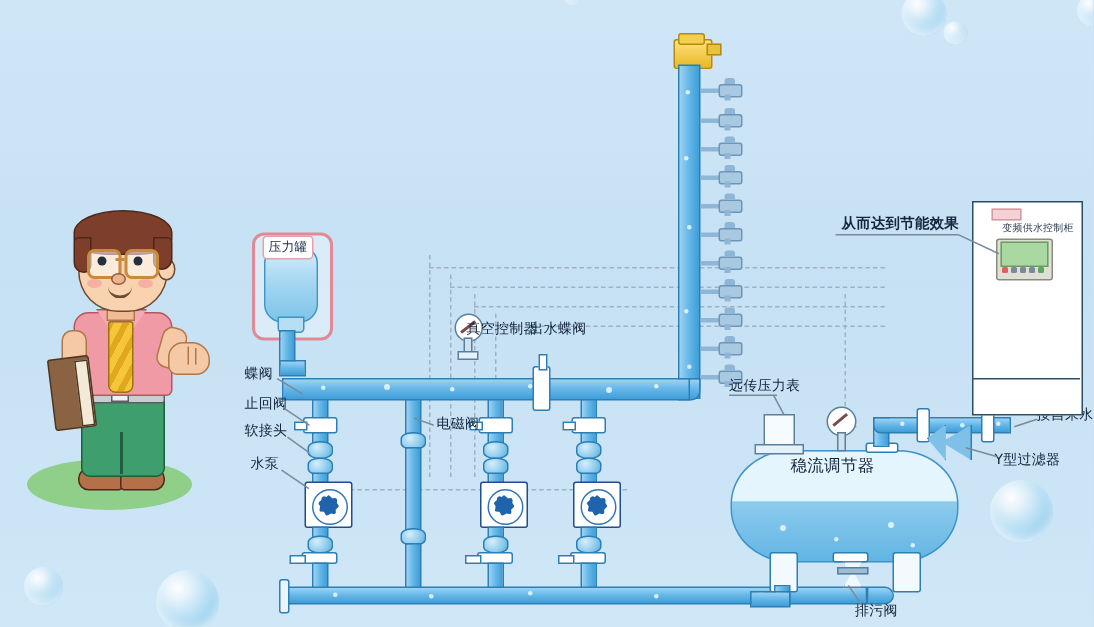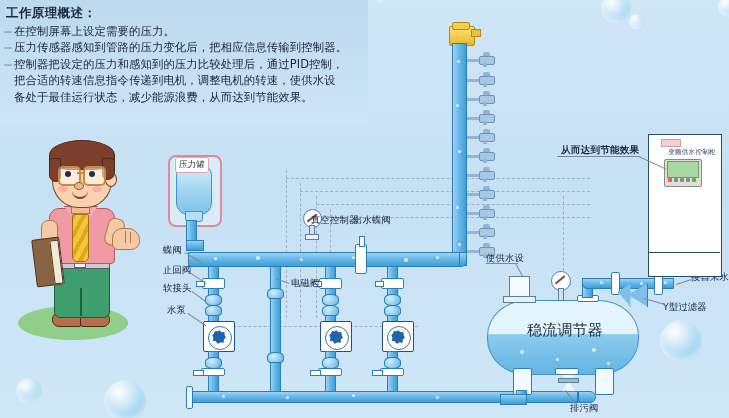--- a/index.html
+++ b/index.html
@@ -60,28 +60,20 @@
 <div id="stage">
 
   <div class="bub" style="left:601px;top:-6px;width:30px;height:30px;"></div>
   <div class="bub" style="left:629px;top:14px;width:16px;height:16px;"></div>
   <div class="bub" style="left:718px;top:-4px;width:22px;height:22px;"></div>
   <div class="bub" style="left:16px;top:378px;width:26px;height:26px;"></div>
   <div class="bub" style="left:104px;top:380px;width:42px;height:42px;"></div>
   <div class="bub" style="left:660px;top:320px;width:42px;height:42px;"></div>
   <div class="bub" style="left:376px;top:-8px;width:12px;height:12px;opacity:.7;"></div>
 
-  <div id="textblock">
-    <div id="ttl">工作原理概述：</div>
-    <div class="ln bul">在控制屏幕上设定需要的压力。</div>
-    <div class="ln bul">压力传感器感知到管路的压力变化后，把相应信息传输到控制器。</div>
-    <div class="ln bul">控制器把设定的压力和感知到的压力比较处理后，通过PID控制，</div>
-    <div class="ln cont">把合适的转速信息指令传递到电机，调整电机的转速，使供水设</div>
-    <div class="ln cont">备处于最佳运行状态，减少能源浪费，从而达到节能效果。</div>
-  </div>
 
   <hr class="dash" style="left:286px;top:170px;width:304px;">
   <hr class="dash" style="left:300px;top:183px;width:290px;">
   <hr class="dash" style="left:316px;top:196px;width:274px;">
   <hr class="dash" style="left:330px;top:209px;width:260px;">
   <div class="dashv" style="left:286px;top:170px;height:148px;"></div>
   <div class="dashv" style="left:300px;top:183px;height:135px;"></div>
   <div class="dashv" style="left:316px;top:196px;height:122px;"></div>
   <div class="dashv" style="left:330px;top:209px;height:110px;"></div>
   <hr class="dash" style="left:213px;top:318px;width:205px;">
@@ -271,29 +263,29 @@
   <div class="lead" style="left:192px;top:291px;width:18px;transform:rotate(36deg);"></div>
 
   <div class="lbl" style="left:167px;top:305px;">水泵</div>
   <div class="lead" style="left:188px;top:313px;width:22px;transform:rotate(34deg);"></div>
 
   <div class="lbl" style="left:291px;top:278px;">电磁阀</div>
   <div class="lead" style="left:289px;top:284px;width:14px;transform:rotate(-160deg);"></div>
 
   <div style="position:absolute;left:487px;top:300px;width:150px;height:73px;border:1.4px solid #3f93c9;border-radius:40px/36px;
               background:linear-gradient(180deg,#e5f5fd 0%,#e5f5fd 45%,#8ccbed 46%,#62b5e4 100%);"></div>
-  <div class="lbl" style="left:527px;top:325px;font-size:15px;color:#16263f;">稳流调节器</div>
+  <div class="lbl" style="left:527px;top:306px;font-size:11px;color:#16263f;">稳流调节器</div>
   <div class="drop" style="left:520px;top:350px;width:4px;height:4px;"></div>
   <div class="drop" style="left:556px;top:358px;width:3px;height:3px;"></div>
   <div class="drop" style="left:592px;top:348px;width:4px;height:4px;"></div>
   <div class="drop" style="left:607px;top:362px;width:3px;height:3px;"></div>
 
   <div style="position:absolute;left:509px;top:276px;width:19px;height:22px;background:#f5fbff;border:1.4px solid #5b7e9c;"></div>
   <div style="position:absolute;left:503px;top:296px;width:31px;height:5px;background:#e6f2fb;border:1px solid #5b7e9c;"></div>
-  <div class="lbl" style="left:486px;top:253px;">使供水设</div>
+  <div class="lbl" style="left:486px;top:253px;">远传压力表</div>
   <div class="lead" style="left:486px;top:263px;width:32px;"></div>
   <div class="lead" style="left:516px;top:263px;width:15px;transform:rotate(62deg);"></div>
 
   <div style="position:absolute;left:551px;top:271px;width:18px;height:18px;border-radius:50%;background:#fff;border:1.4px solid #5b7e9c;"></div>
   <div style="position:absolute;left:554px;top:279px;width:12px;height:1.6px;background:#7b4a4a;transform:rotate(-40deg);transform-origin:50% 50%;"></div>
   <div style="position:absolute;left:558px;top:288px;width:4px;height:11px;background:#cfe2f0;border:1px solid #5b7e9c;"></div>
 
   <div class="flange" style="left:577px;top:295px;width:22px;height:7px;border-radius:2px;"></div>
   <div class="pipev" style="left:582px;top:278px;width:11px;height:20px;"></div>
   <div class="pipe" style="left:582px;top:278px;width:92px;height:11px;border-radius:0 0 0 5px;"></div>

